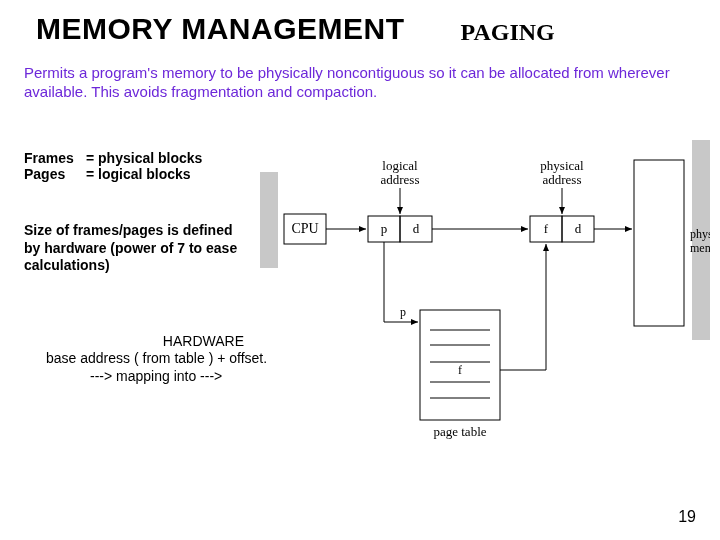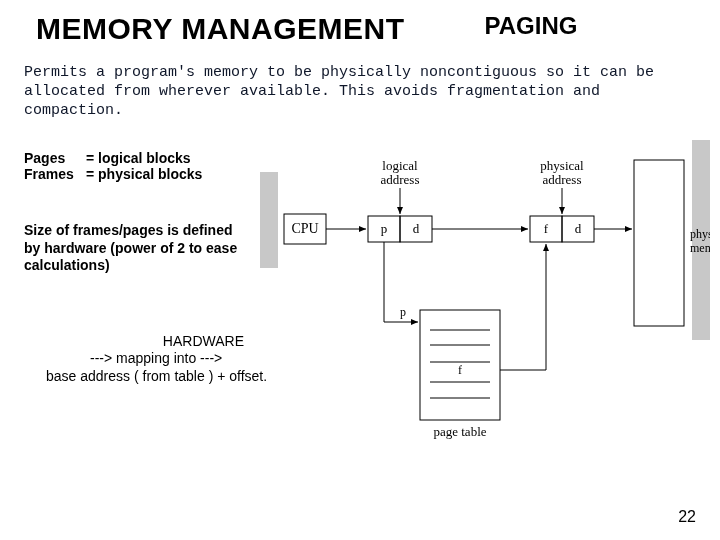--- a/index.html
+++ b/index.html
@@ -7,41 +7,41 @@
     padding: 0;
     width: 720px;
     height: 540px;
     background: #fff;
     font-family: Arial, Helvetica, sans-serif;
     position: relative;
     overflow: hidden;
   }
   .title-row {
     display: flex;
-    align-items: flex-start;
+    align-items: flex-end;
     padding: 12px 20px 8px 36px;
   }
   .main-title {
     font-size: 30px;
     font-weight: bold;
     color: #000;
     letter-spacing: 0.5px;
   }
   .sub-title {
     font-size: 24px;
     font-weight: bold;
     color: #000;
-    margin-left: 80px;
+    margin-left: 56px;
+    font-family: Liberation Serif, serif;
   }
   .desc {
     font-size: 15px;
-    color: #0f172a;
+    color: #6d28d9;
     padding: 10px 24px 0 24px;
     line-height: 1.25;
-    font-family: Liberation Mono, monospace;
   }
   .left-col {
     position: absolute;
     left: 24px;
     top: 150px;
     width: 220px;
     font-size: 14px;
     color: #000;
   }
   .defs {
@@ -84,33 +84,33 @@
 <div class="title-row">
   <div class="main-title">MEMORY MANAGEMENT</div>
   <div class="sub-title">PAGING</div>
 </div>
 
 <div class="desc">Permits a program's memory to be physically noncontiguous so it can be allocated from wherever available. This avoids fragmentation and compaction.</div>
 
 <div class="left-col">
   <div class="defs">
     <div class="def-row">
+      <span class="def-term">Frames</span>
+      <span>= physical blocks</span>
+    </div>
+    <div class="def-row">
       <span class="def-term">Pages</span>
       <span>= logical blocks</span>
     </div>
-    <div class="def-row">
-      <span class="def-term">Frames</span>
-      <span>= physical blocks</span>
-    </div>
   </div>
-  <div class="size-note">Size of frames/pages is defined by hardware (power of 2 to ease calculations)</div>
+  <div class="size-note">Size of frames/pages is defined by hardware (power of 7 to ease calculations)</div>
   <div class="hw-head">HARDWARE</div>
   <div class="addr-block">
+    <div>base address ( from table ) + offset.</div>
     <div style="margin-left:44px">---&gt; mapping into ---&gt;</div>
-    <div>base address ( from table ) + offset.</div>
   </div>
 </div>
 
 <svg class="diagram" viewBox="0 0 450 340">
   <defs>
     <marker id="arrow" markerWidth="8" markerHeight="8" refX="7" refY="3" orient="auto">
       <path d="M0,0 L7,3 L0,6 Z" fill="#000"></path>
     </marker>
   </defs>
 
@@ -151,13 +151,13 @@
   <line x1="170" y1="268" x2="230" y2="268" stroke="#000"></line>
   <text x="200" y="244" text-anchor="middle" font-family="serif" font-size="12">f</text>
   <text x="200" y="306" text-anchor="middle" font-family="serif" font-size="13">page table</text>
 
   <path d="M124,112 L124,192 L158,192" fill="none" stroke="#000" marker-end="url(#arrow)"></path>
   <text x="140" y="186" font-family="serif" font-size="12">p</text>
 
   <path d="M240,240 L286,240 L286,114" fill="none" stroke="#000" marker-end="url(#arrow)"></path>
 </svg>
 
-<div class="page-num">22</div>
+<div class="page-num">19</div>
 
 </body></html>

